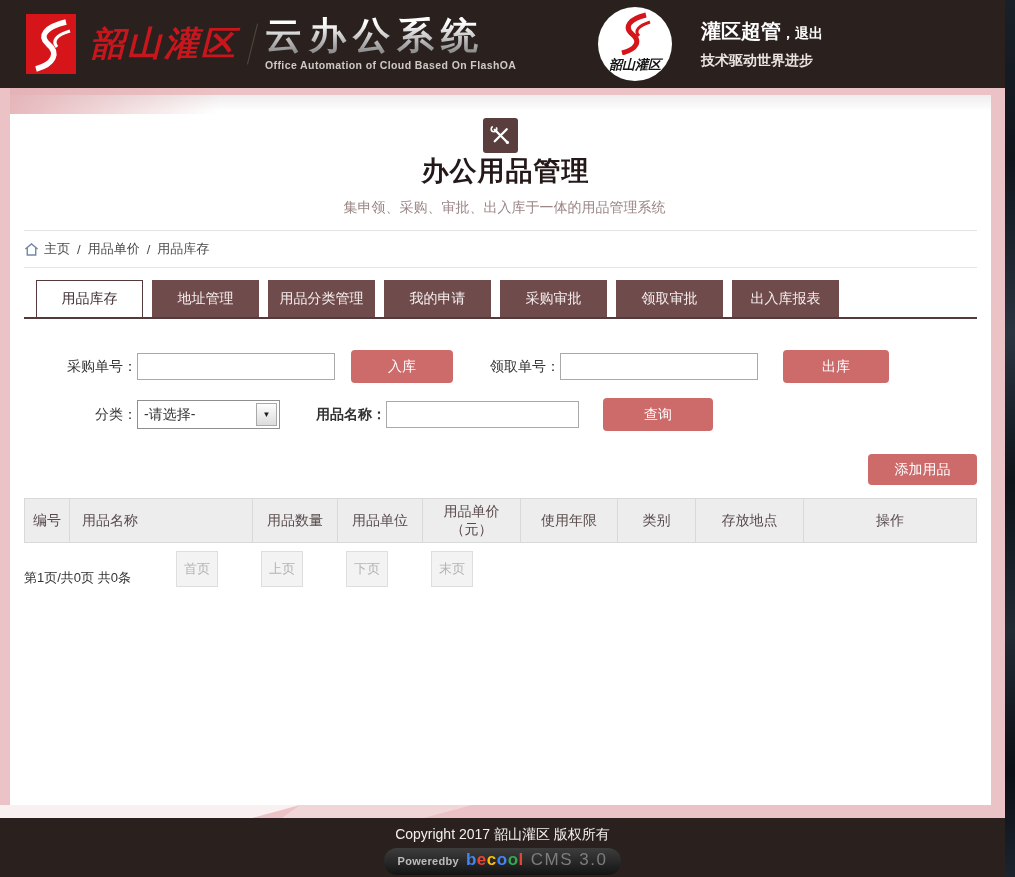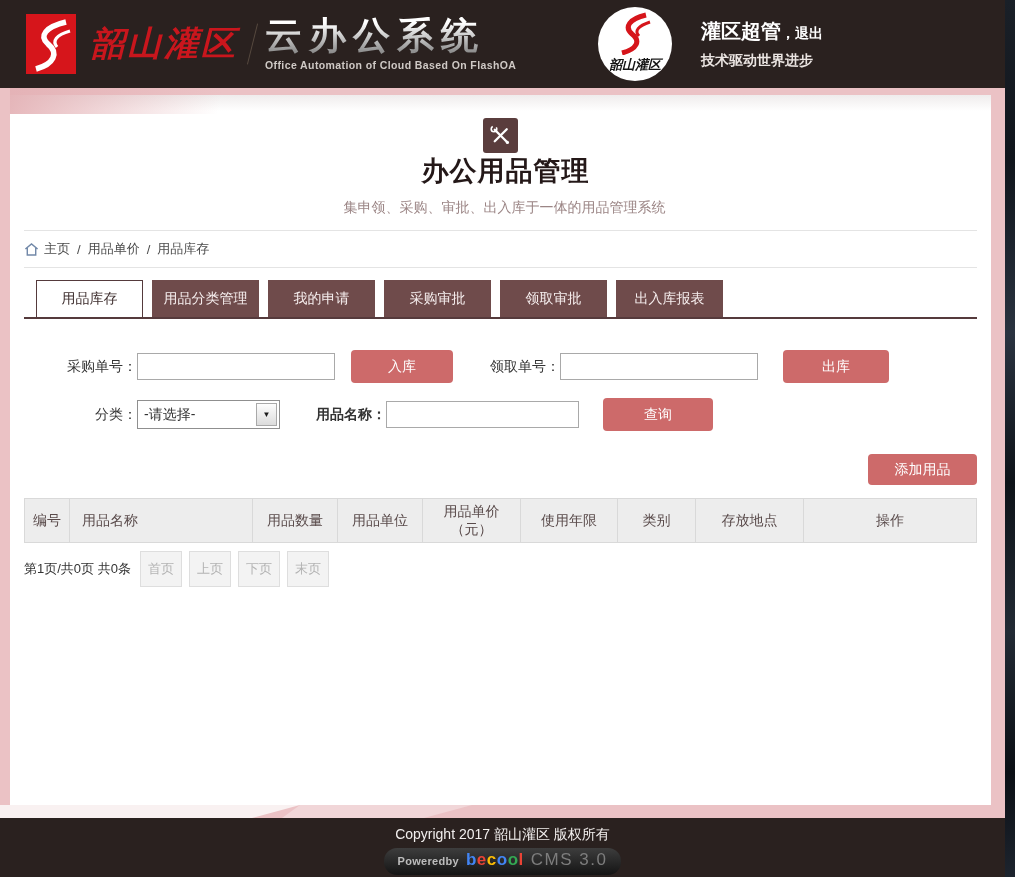--- a/index.html
+++ b/index.html
@@ -74,21 +74,21 @@
   .txt-name{ width:193px; }
   .btn-search{ width:110px; margin-left:24px; }
   .frow-add{ display:flex; justify-content:flex-end; margin:23px 0 13px; }
   .btn-add{ width:109px; height:31px; }
 
   table.grid{ width:100%; border-collapse:collapse; table-layout:fixed; }
   .grid th{ background:#ededed; border:1px solid #d9d9d9; height:44px; font-weight:normal;
     font-size:14px; color:#594a4a; text-align:center; }
   .grid th.left{ text-align:left; padding-left:12px; }
 
-  .pager{ display:flex; align-items:center; margin-top:8px; font-size:13px; color:#333; }
+  .pager{ display:flex; align-items:flex-end; margin-top:8px; font-size:13px; color:#333;gap:36px; }
   .pager .sum{ margin-right:9px; }
   .pbtn{ min-width:34px; height:36px; background:#f3f3f3; border:1px solid #dedede; color:#b3b3b3;
     font-size:13px; margin-right:7px; padding:7px 7px; font-family:inherit; }
 
   
   .deco-b1{ position:absolute; left:0; top:805px; width:300px; height:13px; background:#f9f1f1;
     clip-path:polygon(0 0,100% 0,calc(100% - 48px) 100%,0 100%); }
   .deco-b2{ position:absolute; left:282px; top:805px; width:190px; height:13px; background:#f1d6d8;
     clip-path:polygon(18px 0,100% 0,calc(100% - 48px) 100%,0 100%); }
 
@@ -165,20 +165,21 @@
         </svg>
         <a href="#" class="bc-link">主页</a>
         <span class="bc-sep">/</span>
         <a href="#" class="bc-link">用品单价</a>
         <span class="bc-sep">/</span>
         <span>用品库存</span>
       </div>
 
       <div class="tabs">
         <div class="tab active">用品库存</div>
+        <div class="tab">地址管理</div>
         <div class="tab">用品分类管理</div>
         <div class="tab">我的申请</div>
         <div class="tab">采购审批</div>
         <div class="tab">领取审批</div>
         <div class="tab">出入库报表</div>
       </div>
 
       <div class="filters">
         <div class="frow">
           <span class="flabel l1">采购单号：</span>

